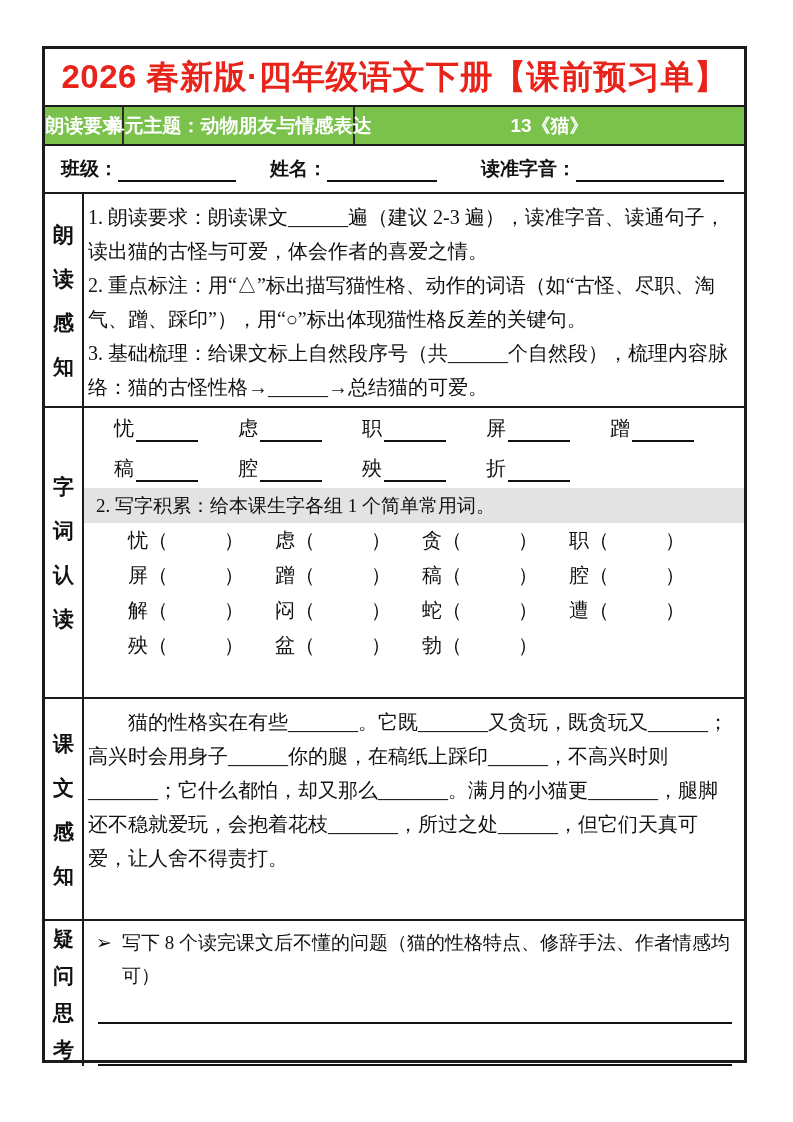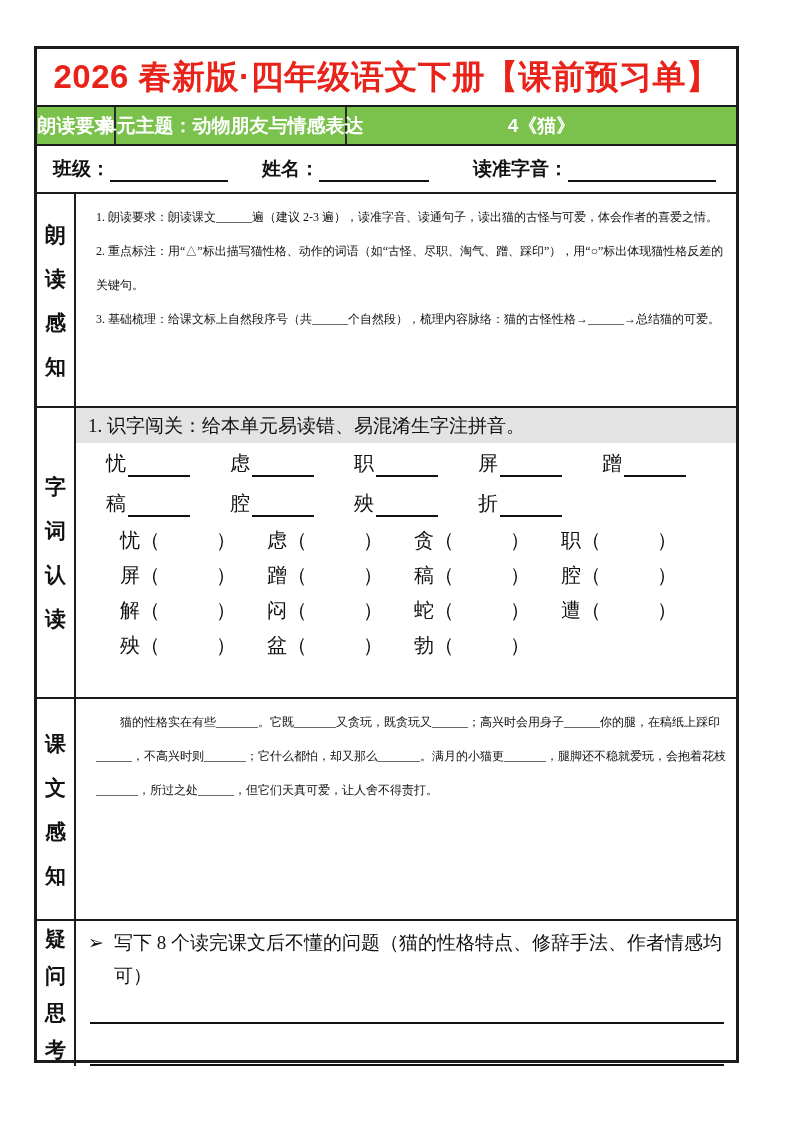--- a/index.html
+++ b/index.html
@@ -3,21 +3,21 @@
 <meta charset="utf-8">
 <style>
   * { margin:0; padding:0; box-sizing:border-box; }
   html,body { background:#ffffff; }
   .page {
     position:relative; width:793px; height:1122px; background:#ffffff;
     font-family:"Liberation Serif", serif; color:#111;
     overflow:hidden;
   }
   .sheet {
-    position:absolute; left:34px; top:46px; width:705px; height:1017px;
+    position:absolute; left:42px; top:46px; width:705px; height:1017px;
     border:3px solid #1b1b1b; display:flex; flex-direction:column; background:#fff;
   }
   
   .title-row {
     height:58px; flex:none; display:flex; align-items:center; justify-content:center;
     border-bottom:2px solid #1b1b1b;
   }
   .title-text {
     font-family:"Liberation Sans", sans-serif; font-weight:bold;
     font-size:33px; color:#e8231a; letter-spacing:0.5px; white-space:nowrap;
@@ -46,21 +46,21 @@
   .labelcol {
     width:39px; flex:none; border-right:2px solid #1b1b1b;
     display:flex; flex-direction:column; align-items:center; justify-content:center;
     font-family:"Liberation Sans", sans-serif; font-weight:bold; font-size:21px; line-height:1;
   }
   .labelcol span { display:block; }
   .gap23 { gap:23px; }
   .gap16 { gap:16px; }
   .content { flex:1; min-width:0; overflow:hidden; }
   
-  .textpad { padding:6px 10px 0 4px; font-size:12px; line-height:34px;margin-left:16px; }
+  .textpad { padding:6px 10px 0 4px; font-size:20px; line-height:34px; }
   .textpad p { margin:0; }
   .indent { text-indent:2em; }
   
   .banner {
     background:#e3e3e3; font-size:19px; line-height:25px;
     padding:5px 8px 5px 12px;
   }
   .pyrow { display:flex; align-items:center; height:40px; padding-left:30px; font-size:20px; }
   .pyitem { display:flex; align-items:flex-end; margin-right:40px; }
   .pyblank { width:62px; height:24px; border-bottom:2px solid #111; margin-left:2px; flex:none; }
@@ -83,21 +83,21 @@
 <div class="page">
   <div class="sheet">
 
     <div class="title-row">
       <div class="title-text">2026 春新版·四年级语文下册【课前预习单】</div>
     </div>
 
     <div class="unitbar">
       <div class="ucell uc1">朗读要求</div>
       <div class="ucell uc2">单元主题：动物朋友与情感表达</div>
-      <div class="ucell uc3">4《猫》</div>
+      <div class="ucell uc3">13《猫》</div>
     </div>
 
     <div class="inforow">
       <span>班级：</span>
       <span class="iblank ib1"></span>
       <span>姓名：</span>
       <span class="iblank ib2"></span>
       <span>读准字音：</span>
       <span class="iblank ib3"></span>
     </div>
@@ -117,21 +117,20 @@
     </div>
 
     <div class="secrow" style="height:291px;">
       <div class="labelcol gap23">
         <span>字</span>
         <span>词</span>
         <span>认</span>
         <span>读</span>
       </div>
       <div class="content">
-        <div class="banner">1. 识字闯关：给本单元易读错、易混淆生字注拼音。</div>
 
         <div class="pyrow">
           <span class="pyitem">
               <span>忧</span>
               <span class="pyblank"></span>
             </span>
           <span class="pyitem">
               <span>虑</span>
               <span class="pyblank"></span>
             </span>
@@ -160,20 +159,21 @@
           <span class="pyitem">
               <span>殃</span>
               <span class="pyblank"></span>
             </span>
           <span class="pyitem">
               <span>折</span>
               <span class="pyblank"></span>
             </span>
         </div>
 
+        <div class="banner">2. 写字积累：给本课生字各组 1 个简单常用词。</div>
 
         <div class="wordgrid">
           <div class="wgrow">
             <span class="wgitem">
                 <span>忧</span>
                 <span>（</span>
                 <span class="wgap"></span>
                 <span>）</span>
               </span>
             <span class="wgitem">

